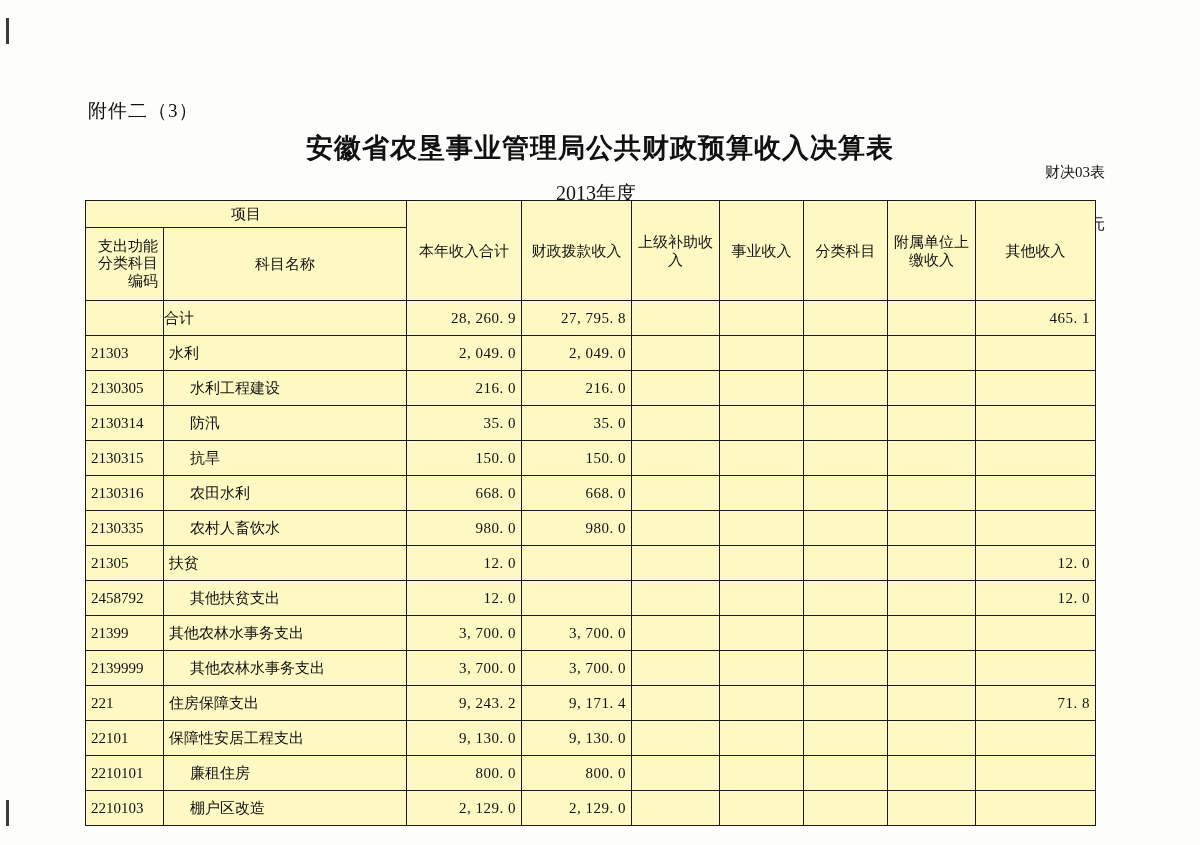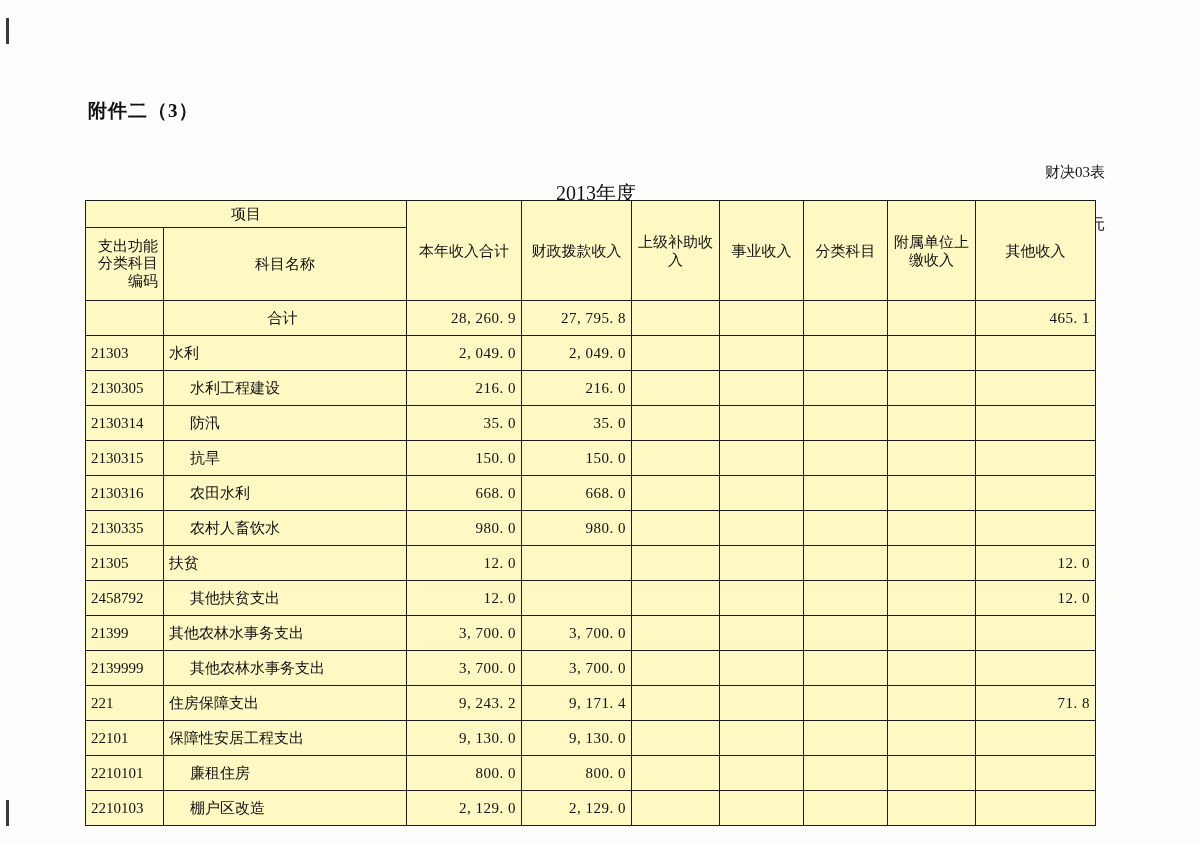--- a/index.html
+++ b/index.html
@@ -37,21 +37,20 @@
     height: 26px;
     background: #3a3a3a;
   }
 
   .attachment-label {
     position: absolute;
     left: 88px;
     top: 98px;
     font-size: 19px;
     letter-spacing: 1px;
-    font-weight: bold;
   }
 
   .doc-title {
     position: absolute;
     left: 0;
     right: 0;
     top: 130px;
     text-align: center;
     font-size: 27px;
     font-weight: bold;
@@ -123,21 +122,21 @@
   td.code {
     text-align: left;
     height: 30px;
     padding-left: 6px;
   }
   td.name {
     text-align: left;
     padding-left: 10px;
   }
   td.name.indent1 { padding-left: 26px; font-family: Liberation Mono, monospace; }
-  td.name.center { text-align: center; padding-left: 0; }
+  td.name.center { padding-left: 0; }
   td.num {
     text-align: right;
     padding-right: 8px;
     font-family: "Liberation Serif", serif;
     letter-spacing: 0.5px;
   }
   .dot-mark {
     position: absolute;
     left: 1072px;
     top: 498px;
@@ -150,20 +149,21 @@
 </head>
 <body>
 
 <div class="page">
 
   <div class="scan-edge-left"></div>
   <div class="scan-edge-left2"></div>
 
   <div class="attachment-label">附件二（3）</div>
 
+  <div class="doc-title">安徽省农垦事业管理局公共财政预算收入决算表</div>
 
   <div class="form-code">财决03表</div>
   <div class="unit-note">金额单位：万元</div>
   <div class="year">2013年度</div>
 
   <div class="dot-mark"></div>
 
   <table class="fin">
     <colgroup>
       <col style="width:78px">

